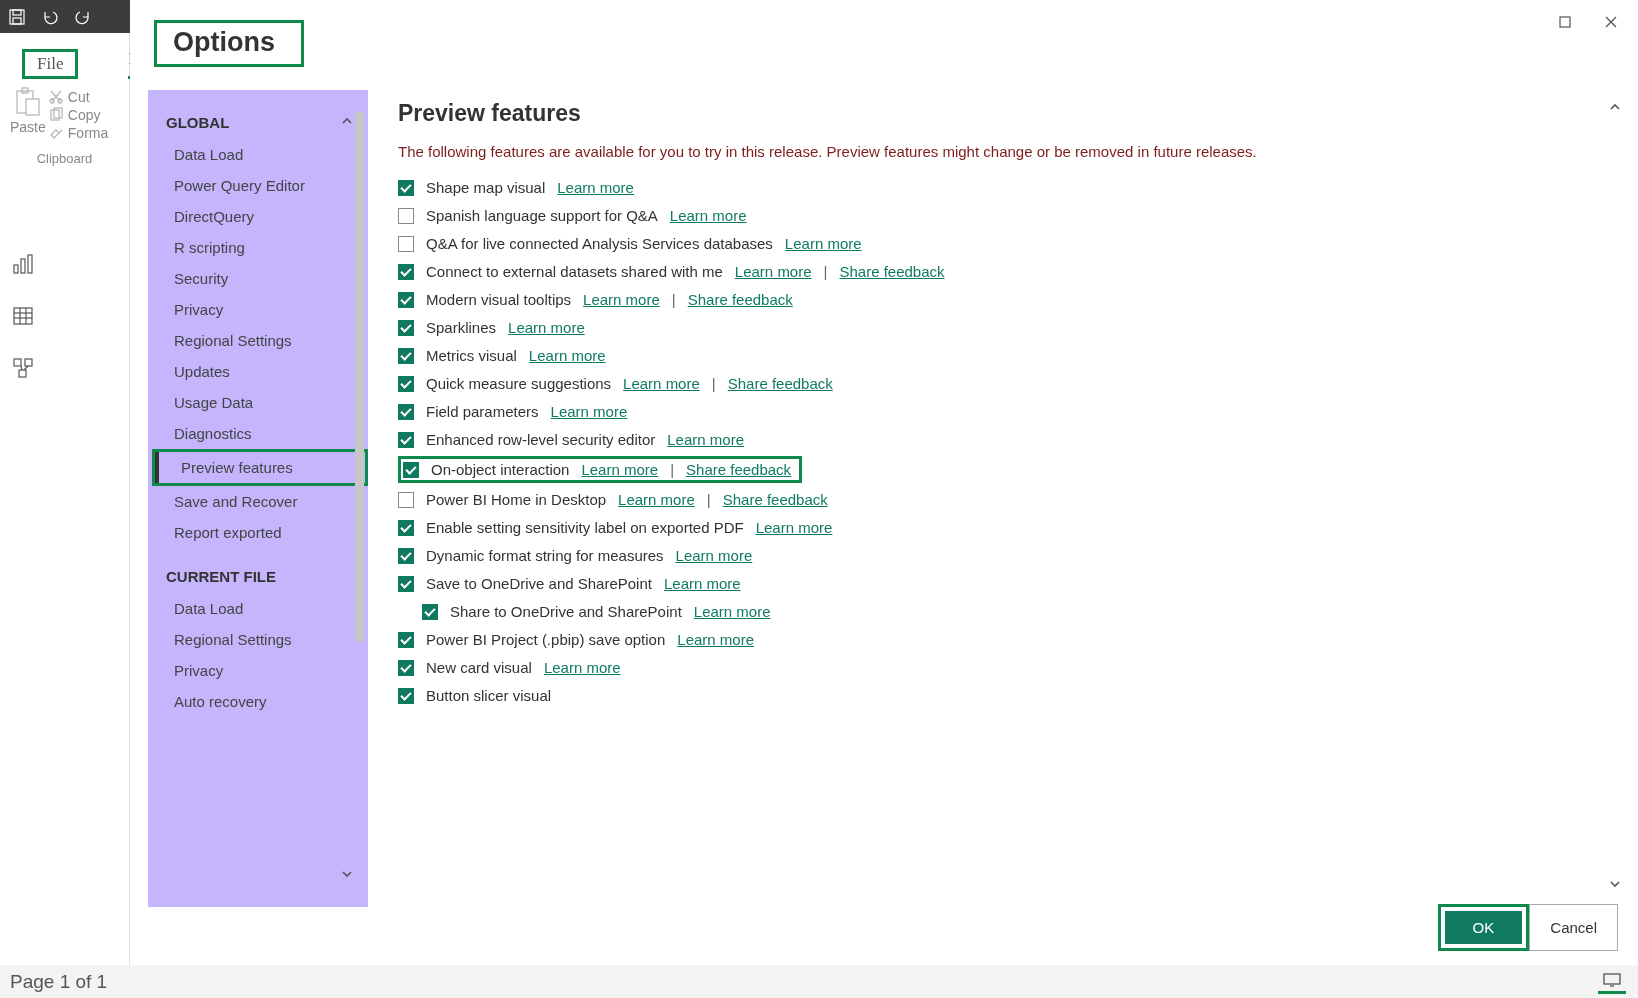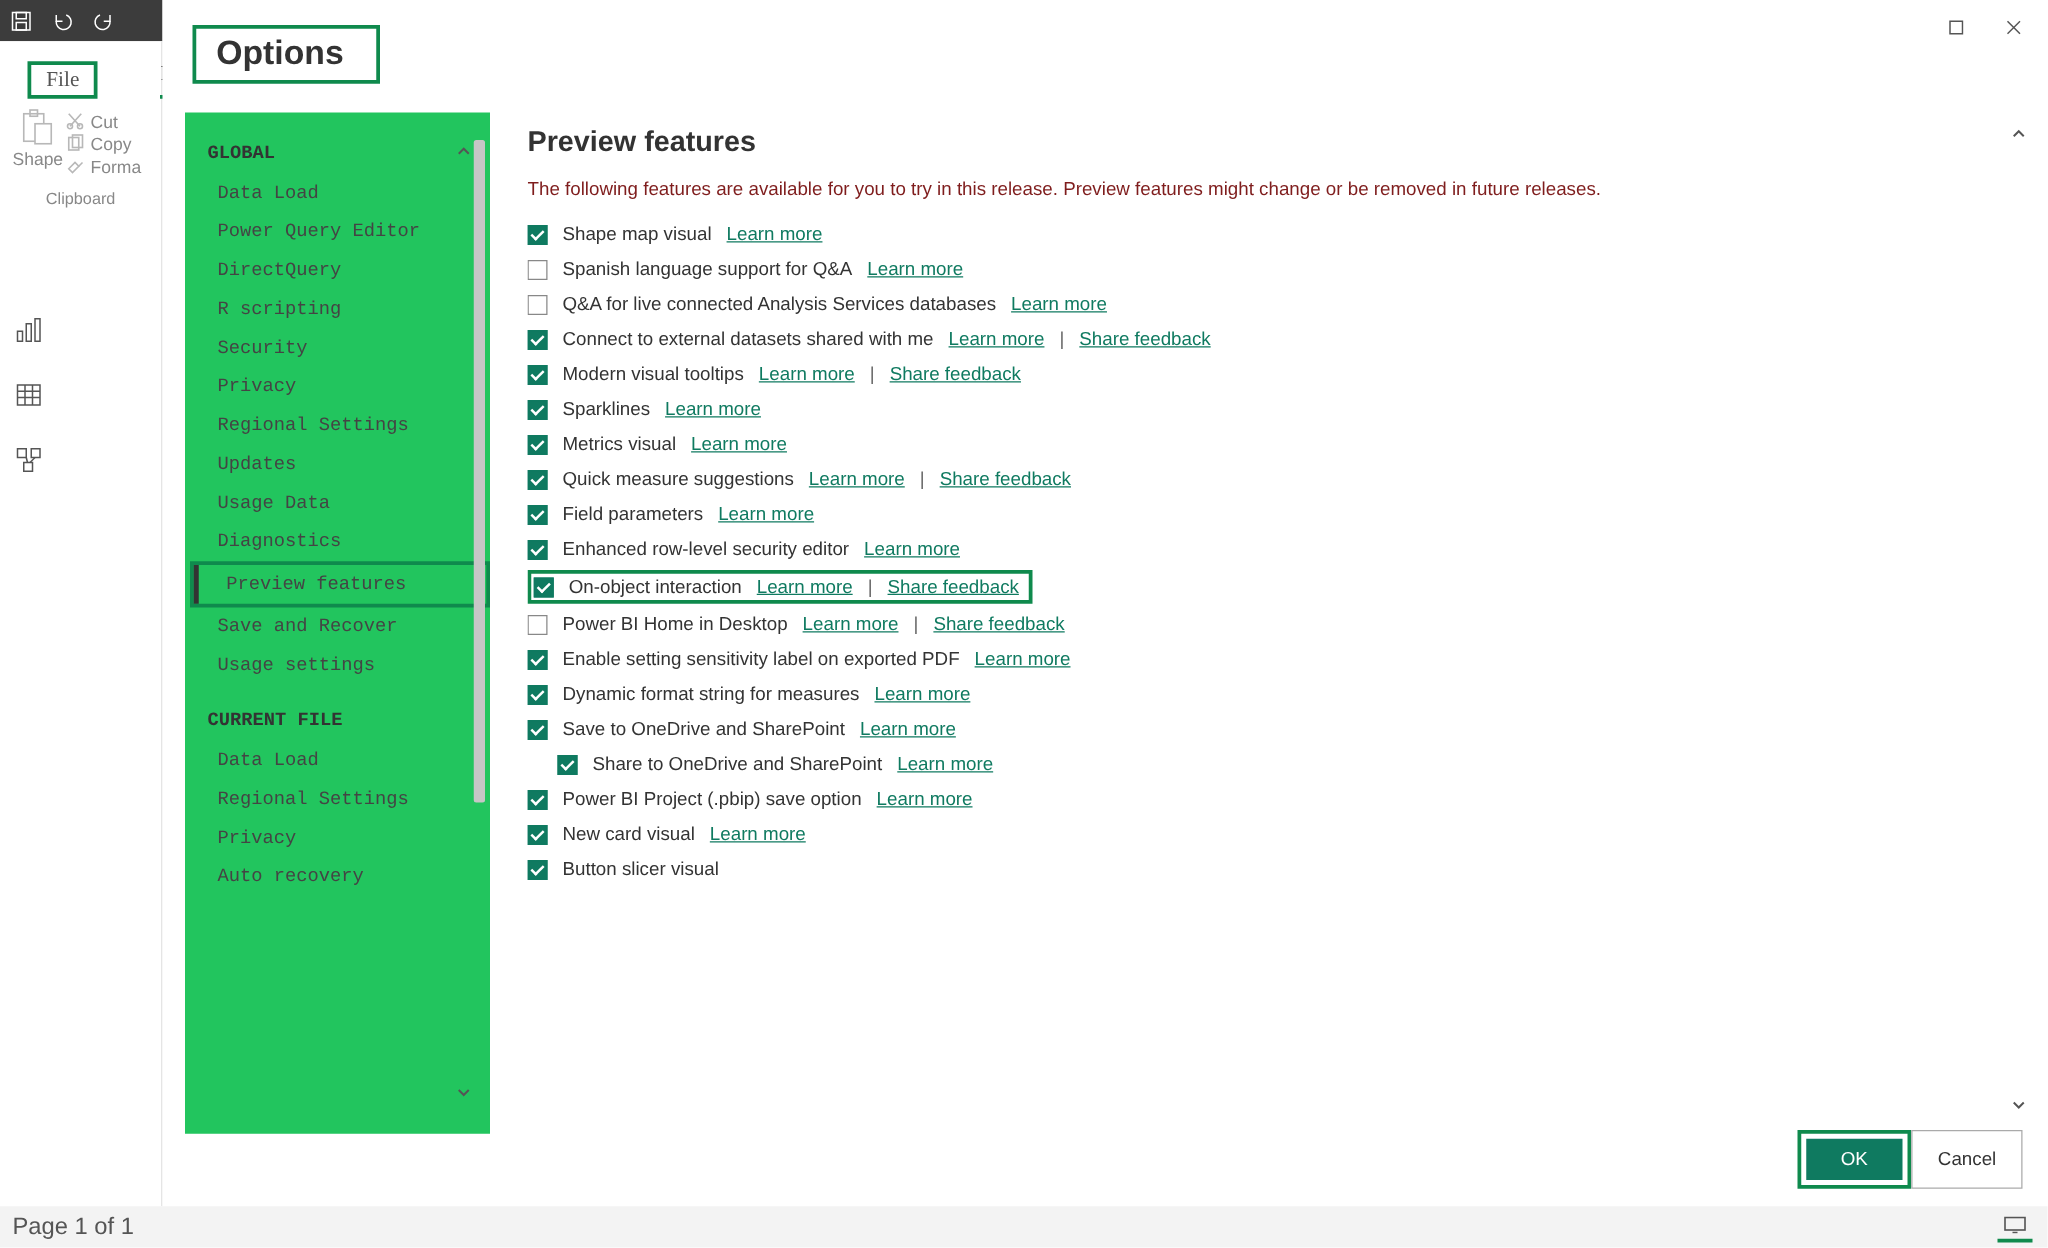--- a/index.html
+++ b/index.html
@@ -54,25 +54,24 @@
     background:#fff;
   }
   .dlg-window-controls { position:absolute; top:6px; right:4px; display:flex; gap:0; }
   .win-ctrl { width:46px; height:32px; display:flex;align-items:center;justify-content:center;color:#555; }
   .win-ctrl svg{stroke:#555;fill:none;stroke-width:1.2;}
   .dlg-title { position:absolute; top:20px; left:24px;
     font-size:27px; font-weight:600; color:#333;
     border:3px solid #0f8a4d; padding:4px 26px 6px 16px; }
   .dlg-body { position:absolute; top:90px; left:18px; right:12px; bottom:58px; display:flex; }
   .sidebar {
-    width:244px; background:#22c55e; border-radius:0;
+    width:220px; background:#c4b5fd; border-radius:0;
     padding:18px 0 10px 0;
     position:relative;
     overflow:hidden;
-    font-family:Liberation Mono, monospace;
   }
   .sb-scroll-thumb {
     position:absolute;
     right:4px;
     top:22px;
     width:9px;
     height:530px;
     background:#c6c6c6;
     border-radius:2px;
   }
@@ -141,21 +140,21 @@
     <span class="ribbon-tab home">Ho</span>
   </div>
   <div class="ribbon-body">
     <div style="display:flex;">
       <div class="paste-btn">
         <svg width="28" height="30" viewBox="0 0 28 30" fill="none" stroke="#b8b8b8" stroke-width="1.3">
           <rect x="3" y="4" width="16" height="22"></rect>
             <rect x="8" y="1" width="6" height="5"></rect>
           <rect x="12" y="12" width="13" height="16" fill="#fff"></rect>
         </svg>
-        <span>Shape</span>
+        <span>Paste</span>
       </div>
       <div class="clip-actions">
         <div class="clip-act">
           <svg width="16" height="16" viewBox="0 0 16 16" fill="none" stroke="#b8b8b8" stroke-width="1.3">
               <circle cx="4" cy="12" r="2"></circle>
               <circle cx="12" cy="12" r="2"></circle>
               <line x1="4" y1="12" x2="13" y2="2"></line>
               <line x1="12" y1="12" x2="3" y2="2"></line>
             </svg>
           <span>Cut</span>
@@ -238,21 +237,21 @@
           <div class="sb-item">Security</div>
           <div class="sb-item">Privacy</div>
           <div class="sb-item">Regional Settings</div>
           <div class="sb-item">Updates</div>
           <div class="sb-item">Usage Data</div>
           <div class="sb-item">Diagnostics</div>
           <span class="sb-highlight">
             <div class="sb-item active">Preview features</div>
           </span>
           <div class="sb-item">Save and Recover</div>
-          <div class="sb-item">Usage settings</div>
+          <div class="sb-item">Report exported</div>
         </div>
       <div class="sb-section-hdr" style="margin-top:14px;">CURRENT FILE</div>
       <div id="sb-current">
           <div class="sb-item">Data Load</div>
           <div class="sb-item">Regional Settings</div>
           <div class="sb-item">Privacy</div>
           <div class="sb-item">Auto recovery</div>
         </div>
       <div class="chevron down"><svg width="14" height="14" viewBox="0 0 14 14">
             <polyline points="3,5 7,9 11,5"></polyline>

